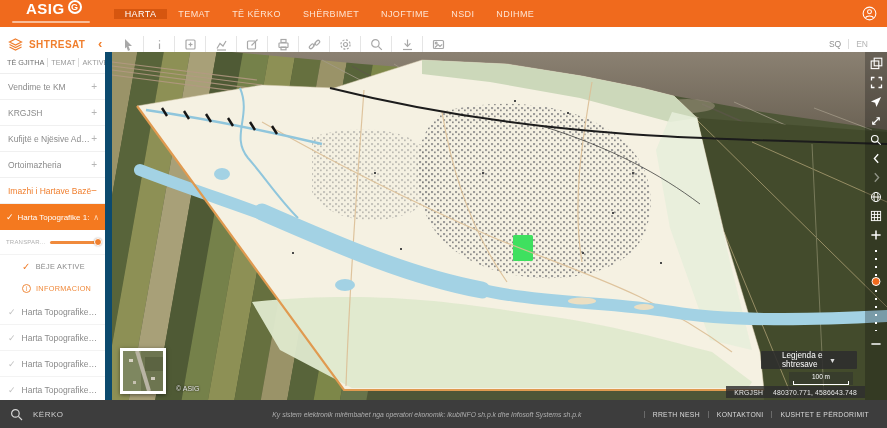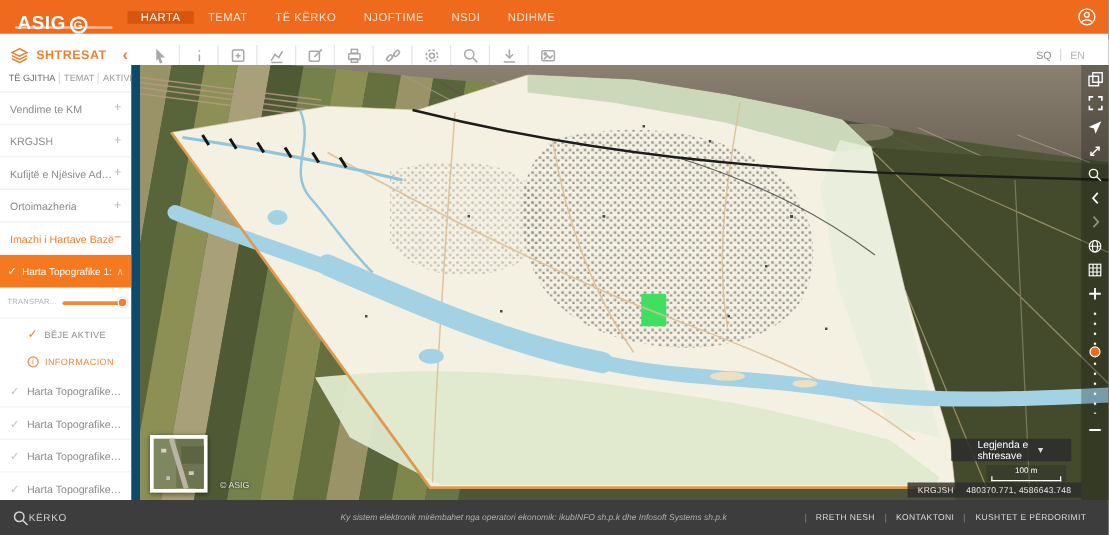--- a/index.html
+++ b/index.html
@@ -1,21 +1,21 @@
 <!DOCTYPE html>
 <html><head>
 <meta charset="utf-8">
 <style>
   * { margin:0; padding:0; box-sizing:border-box; }
   body { font-family:"Liberation Sans", sans-serif; background:#222; }
   .app { position:relative; width:887px; height:428px; overflow:hidden; background:#fff; }
 
   
   .topnav { position:absolute; left:0; top:0; width:887px; height:27px; background:#f06a1d; display:flex; align-items:stretch; }
-  .logo { display:flex; align-items:flex-end; gap:2px; padding:0 14px 0 14px; color:#fff; font-weight:bold; font-size:15px; letter-spacing:.5px; }
+  .logo { display:flex; align-items:flex-start; gap:2px; padding:0 14px 0 26px; color:#fff; font-weight:bold; font-size:15px; letter-spacing:.5px; }
   .logo .ring { display:inline-flex; width:14px; height:14px; border:2px solid #fff; border-radius:50%; align-items:center; justify-content:center; font-size:9px; margin-left:1px; }
   .logo .sub { position:absolute; left:12px; top:21px; width:78px; height:2px; background:rgba(255,255,255,.55); border-radius:1px; }
   .navitems { display:flex; align-items:center; margin-left:18px; }
   .navitem { display:flex; align-items:center; padding:0 11px; color:#fde4d2; font-size:9px; letter-spacing:.4px; cursor:pointer; }
   .navitem.active { background:#d6560f; color:#fff; }
   .usericon { margin-left:auto; display:flex; align-items:center; padding-right:10px; }
 
   
   .toolbar { position:absolute; left:0; top:32px; width:887px; height:25px; background:#fff; border-bottom:1px solid #e8e8e8; display:flex; align-items:center; }
   .panel-title { display:flex; align-items:center; gap:6px; width:96px; padding-left:8px; color:#f07f2e; font-size:10px; font-weight:bold; letter-spacing:.4px; }
@@ -65,21 +65,21 @@
   .scalebar { position:absolute; right:34px; bottom:15px; width:64px; background:rgba(45,45,45,.45); color:#fff; font-size:6.5px; text-align:center; padding:1px 4px 0; }
   .scalebar .bracket { display:block; height:4px; border-left:1px solid #fff; border-right:1px solid #fff; border-bottom:1px solid #fff; margin-top:1px; }
   .coordsbar { position:absolute; right:22px; bottom:2px; background:rgba(45,45,45,.82); color:#e8e8e8; font-size:6.8px; padding:2.5px 8px; display:flex; gap:10px; letter-spacing:.2px; }
   .maptools { position:absolute; right:0; top:0; width:22px; height:100%; background:rgba(15,15,15,.28); display:flex; flex-direction:column; align-items:center; gap:6px; padding-top:5px; }
   .mtool { width:14px; height:13px; display:flex; align-items:center; justify-content:center; cursor:pointer; }
   .zoomslider { position:relative; width:100%; height:84px; background-image:radial-gradient(circle, #fff 0.9px, transparent 1.3px); background-size:22px 8px; cursor:pointer; }
   .zoomslider .zhandle { position:absolute; left:50%; top:36%; transform:translateX(-50%); width:9px; height:9px; background:#f06a1d; border:1px solid #fff; border-radius:50%; }
 
   
   .bottombar { position:absolute; left:0; top:400px; width:887px; height:28px; background:#3d3d3d; display:flex; align-items:center; padding:0 10px; }
-  .searchwrap { display:flex; align-items:center; gap:0; width:200px; }
+  .searchwrap { display:flex; align-items:center; gap:10px; width:200px; }
   .searchwrap input { background:transparent; border:none; outline:none; color:#ddd; font-size:8px; letter-spacing:.5px; width:140px; font-family:"Liberation Sans",sans-serif; }
   .searchwrap input::placeholder { color:#cfcfcf; }
   .footnote { flex:1; text-align:center; font-size:6.8px; font-style:italic; color:#b0b0b0; }
   .footlinks { display:flex; align-items:center; }
   .footlink { font-size:6.8px; color:#dcdcdc; padding:0 8px; border-left:1px solid #6a6a6a; letter-spacing:.3px; cursor:pointer; white-space:nowrap; }
 </style>
 </head>
 <body>
 
 <div class="app">
@@ -87,20 +87,21 @@
   <div class="topnav">
     <div class="logo">
       <span>ASIG</span>
       <span class="ring">G</span>
       <span class="sub"></span>
     </div>
     <div class="navitems">
       <div class="navitem active">HARTA</div>
       <div class="navitem">TEMAT</div>
       <div class="navitem">TË KËRKO</div>
+      <div class="navitem">SHËRBIMET</div>
       <div class="navitem">NJOFTIME</div>
       <div class="navitem">NSDI</div>
       <div class="navitem">NDIHME</div>
     </div>
     <div class="usericon">
       <svg width="15" height="15" viewBox="0 0 16 16" fill="none" stroke="#fff" stroke-width="1.1">
         <circle cx="8" cy="8" r="6.8"></circle>
           <circle cx="8" cy="6.2" r="2.1"></circle>
           <path d="M3.8,12.6 C4.8,9.9 11.2,9.9 12.2,12.6"></path>
       </svg>

